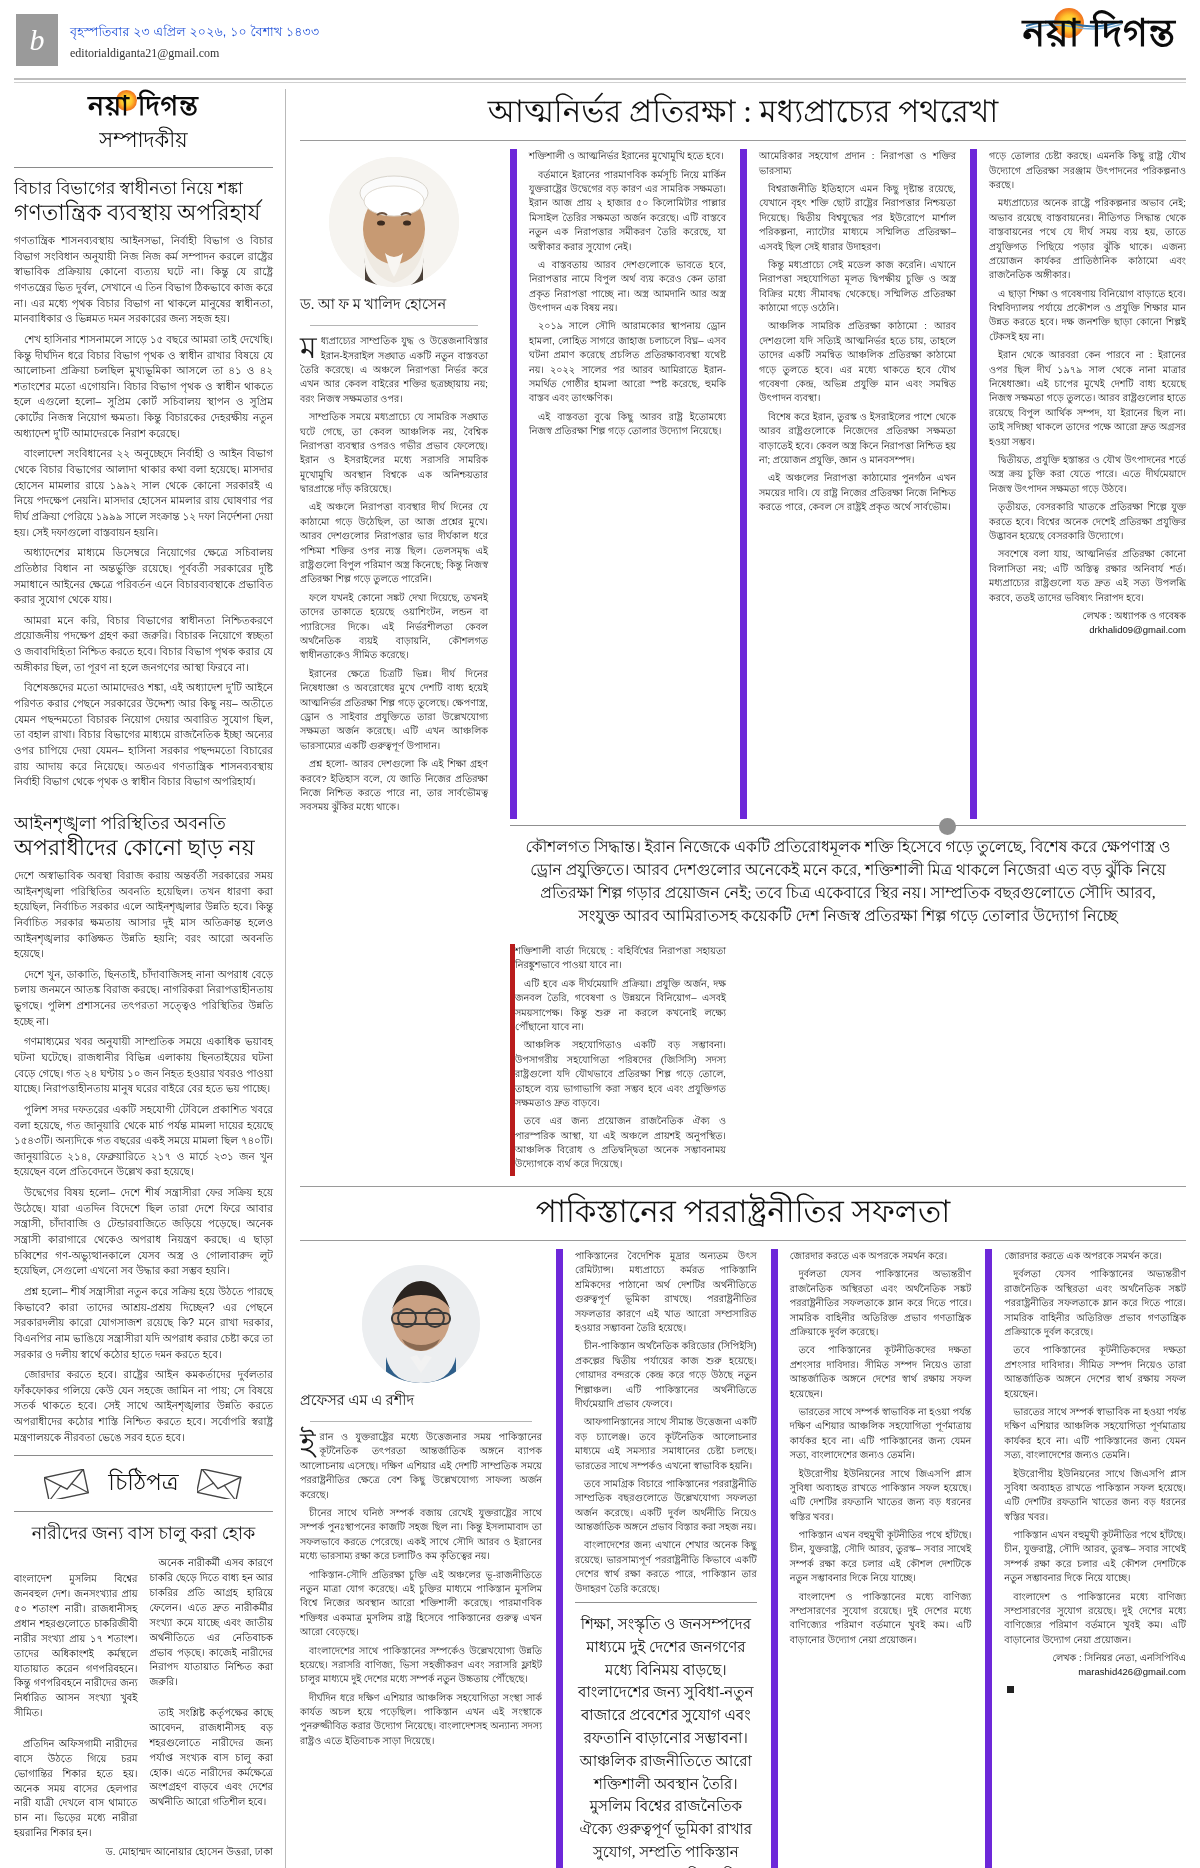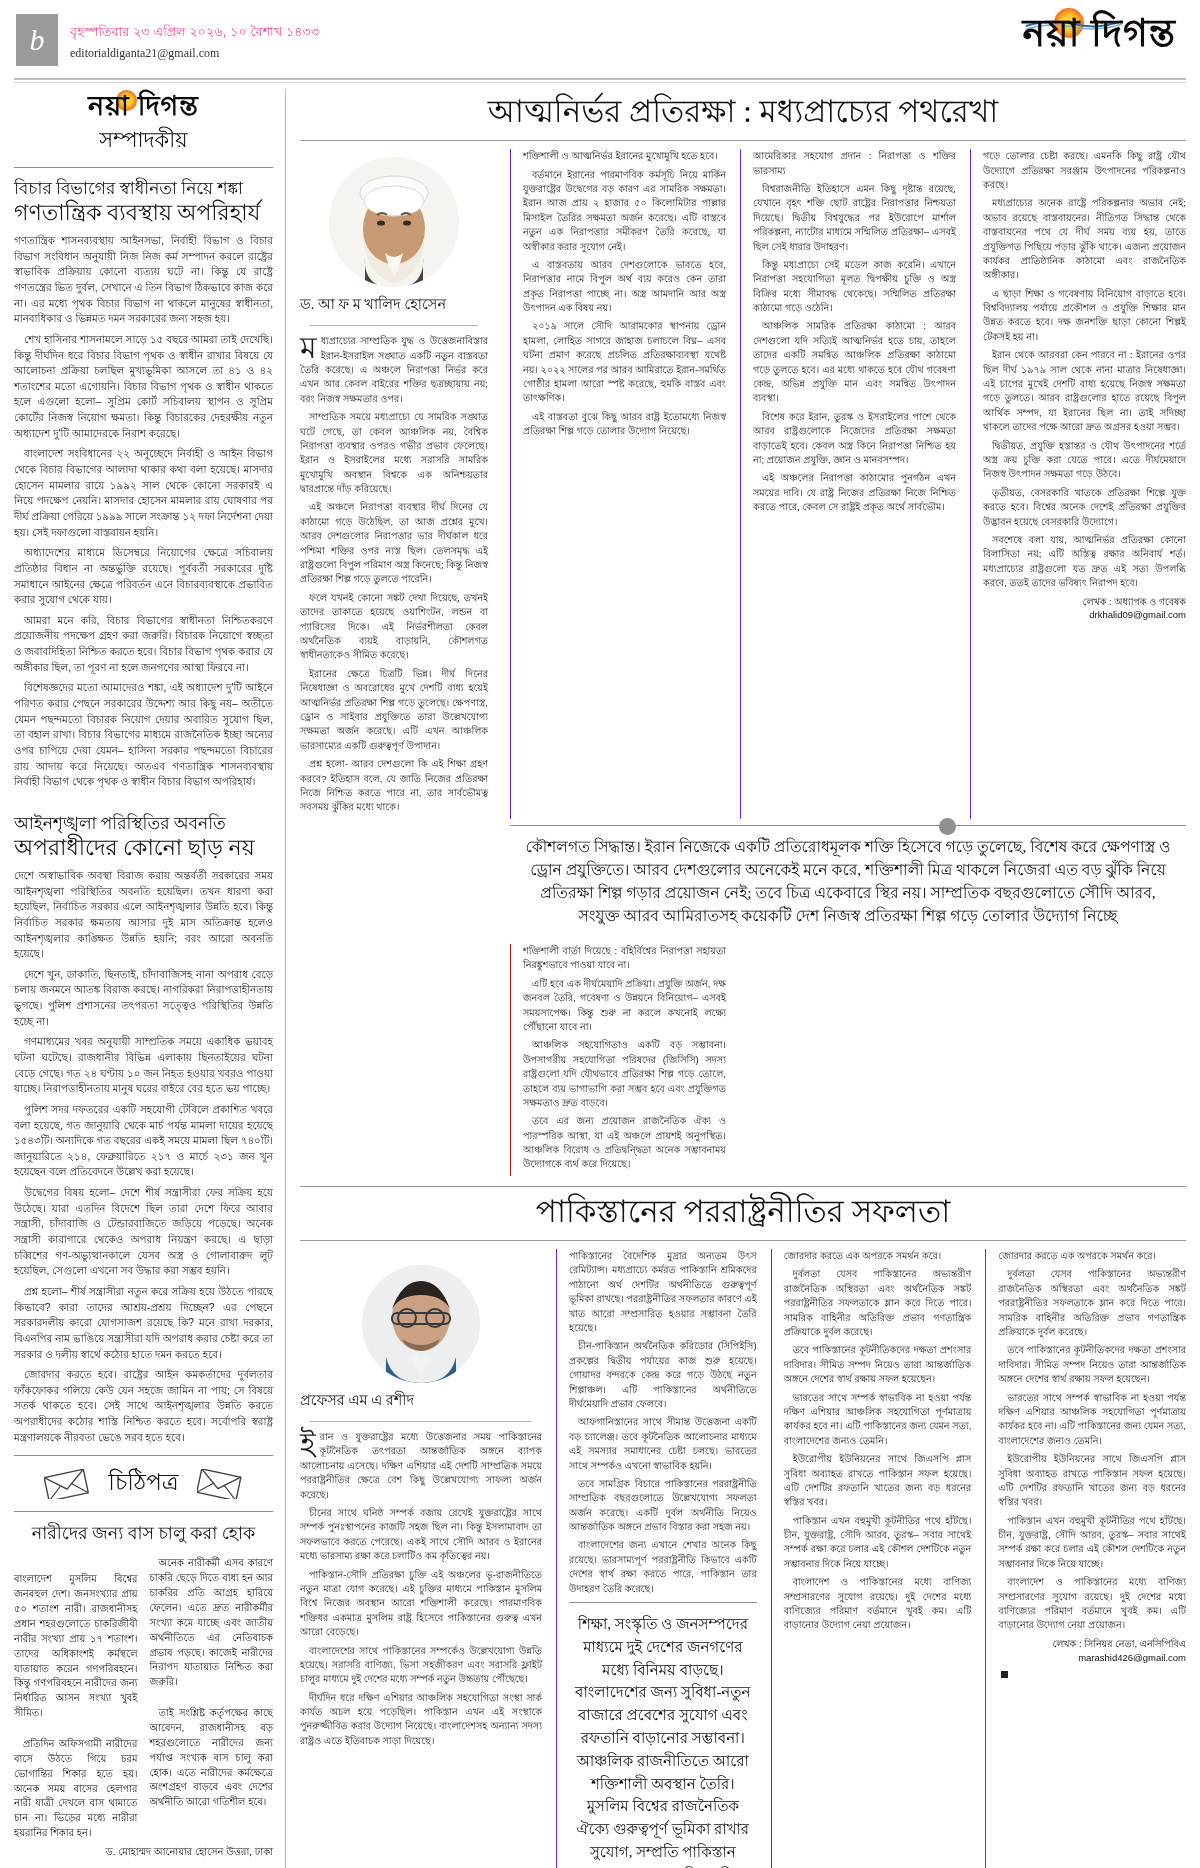--- a/index.html
+++ b/index.html
@@ -31,21 +31,21 @@
   .mh-logo-box {
     width: 42px; height: 52px;
     background: #9a9a9a;
     display: flex; align-items: center; justify-content: center;
     color: #fff; font-size: 30px; font-style: italic;
     font-family: "Liberation Serif", serif;
     line-height: 1;
   }
   .mh-dates { padding-top: 9px; }
   .mh-date {
-    font-size: 12.5px; color: #ec4899; letter-spacing: .2px;
+    font-size: 12.5px; color: #1d4ed8; letter-spacing: .2px;
     font-family: "Liberation Sans", sans-serif;
     margin-bottom: 3px;
   }
   .mh-email {
     font-size: 12px; color: #333;
     font-family: "Liberation Serif", serif;
   }
   .mh-right { position: relative; padding-right: 6px; }
   .brand-wrap { position: relative; display: inline-block; }
   .brand-sun {
@@ -143,21 +143,21 @@
     width: 130px; height: 130px; border-radius: 50%;
     margin: 8px auto 6px; overflow: hidden; position: relative;
     background: #f4f2ee;
   }
   .portrait svg { display: block; }
   .byline-name {
     text-align: left; font-size: 14.5px; margin-bottom: 8px;
     font-family: "Liberation Serif", serif;
   }
   .byline-sep { border-top: 1px solid #b5b5b5; margin: 0 10px 8px; }
-  .col-rule { border-left: 1px solid #6d28d9; }
+  .col-rule { border-left: 7px solid #6d28d9; }
 
   .body-text {
     font-size: 9.6px; line-height: 1.5; text-align: justify;
     font-family: "Liberation Sans", sans-serif; color: #1b1b1b;
     hyphens: auto;
   }
   .body-text p { margin: 0 0 4px; text-indent: 9px; }
   .body-text p.first { text-indent: 0; }
   .dropcap::first-letter {
     float: left; font-size: 30px; line-height: .82; padding: 2px 4px 0 0;
@@ -373,21 +373,21 @@
             </div>
           </div>
 
           <div class="pullquote-wrap">
             <div class="pq-rule">
               <span class="pq-dot"></span>
             </div>
             <div class="pullquote">কৌশলগত সিদ্ধান্ত। ইরান নিজেকে একটি প্রতিরোধমূলক শক্তি হিসেবে গড়ে তুলেছে, বিশেষ করে ক্ষেপণাস্ত্র ও ড্রোন প্রযুক্তিতে। আরব দেশগুলোর অনেকেই মনে করে, শক্তিশালী মিত্র থাকলে নিজেরা এত বড় ঝুঁকি নিয়ে প্রতিরক্ষা শিল্প গড়ার প্রয়োজন নেই; তবে চিত্র একেবারে স্থির নয়। সাম্প্রতিক বছরগুলোতে সৌদি আরব, সংযুক্ত আরব আমিরাতসহ কয়েকটি দেশ নিজস্ব প্রতিরক্ষা শিল্প গড়ে তোলার উদ্যোগ নিচ্ছে</div>
           </div>
 
-          <div style="grid-column:2/3; padding-left:12px; border-left:1px solid #b91c1c">
+          <div style="grid-column:2/3; border-left:5px solid #b91c1c">
             <div class="body-text">
                 <p class="first">শক্তিশালী বার্তা দিয়েছে : বহির্বিশ্বের নিরাপত্তা সহায়তা নিরঙ্কুশভাবে পাওয়া যাবে না।</p>
                 <p>এটি হবে এক দীর্ঘমেয়াদি প্রক্রিয়া। প্রযুক্তি অর্জন, দক্ষ জনবল তৈরি, গবেষণা ও উন্নয়নে বিনিয়োগ– এসবই সময়সাপেক্ষ। কিন্তু শুরু না করলে কখনোই লক্ষ্যে পৌঁছানো যাবে না।</p>
                 <p>আঞ্চলিক সহযোগিতাও একটি বড় সম্ভাবনা। উপসাগরীয় সহযোগিতা পরিষদের (জিসিসি) সদস্য রাষ্ট্রগুলো যদি যৌথভাবে প্রতিরক্ষা শিল্প গড়ে তোলে, তাহলে ব্যয় ভাগাভাগি করা সম্ভব হবে এবং প্রযুক্তিগত সক্ষমতাও দ্রুত বাড়বে।</p>
                 <p>তবে এর জন্য প্রয়োজন রাজনৈতিক ঐক্য ও পারস্পরিক আস্থা, যা এই অঞ্চলে প্রায়শই অনুপস্থিত। আঞ্চলিক বিরোধ ও প্রতিদ্বন্দ্বিতা অনেক সম্ভাবনাময় উদ্যোগকে ব্যর্থ করে দিয়েছে।</p>
               </div>
           </div>
         </div>
       </div>
 

